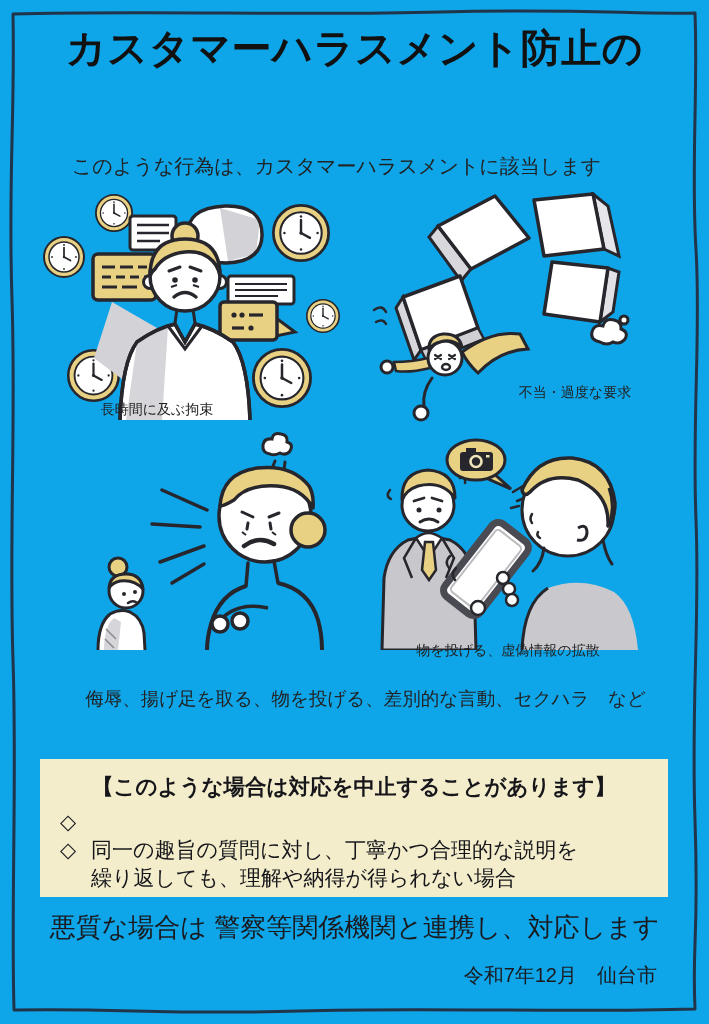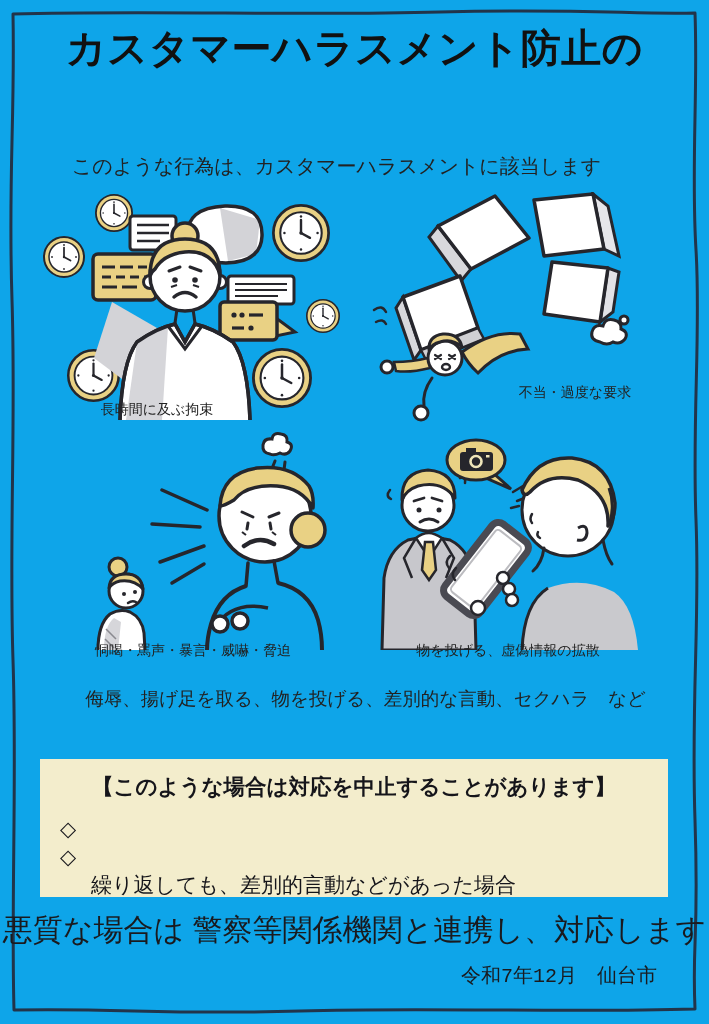--- a/index.html
+++ b/index.html
@@ -10,26 +10,26 @@
   .title{left:0;top:24px;width:709px;text-align:center;font-size:40px;line-height:1.2;font-weight:700;letter-spacing:.5px;color:#111;}
   .subtitle{left:0;top:153px;width:673px;text-align:center;font-size:20px;font-weight:500;color:#222;}
   figure{margin:0;}
   .caption{font-size:14px;font-weight:500;color:#222;text-align:center;letter-spacing:0;}
   .cap1{left:42px;top:401px;width:230px;}
   .cap2{left:455px;top:384px;width:240px;}
   .cap3{left:48px;top:642px;width:290px;}
   .cap4{left:372px;top:642px;width:272px;}
   .midnote{left:11px;top:686px;width:709px;text-align:center;font-size:18.5px;color:#222;}
   .notice{left:40px;top:759px;width:628px;height:138px;background:#f3edcc;box-sizing:border-box;padding:13px 20px 0 20px;}
-  .notice-heading{text-align:center;font-size:21.5px;font-weight:700;color:#15151a;margin-bottom:14px;}
+  .notice-heading{text-align:center;font-size:21.5px;font-weight:700;color:#15151a;margin-bottom:7px;}
   .notice-line{display:flex;font-size:21px;line-height:28px;color:#15151a;}
   .notice-line .diamond{width:31px;flex:0 0 31px;}
   .notice-line.cont{padding-left:31px;}
-  .warning{left:0;top:910px;width:709px;text-align:center;font-size:30px;color:#1a1a1e;}
-  .datecity{right:52px;top:962px;font-size:20px;color:#1a1a1e;font-family:Liberation Mono, monospace;}
+  .warning{left:0;top:910px;width:709px;text-align:center;font-size:26px;color:#1a1a1e;}
+  .datecity{right:52px;top:962px;font-size:20px;color:#1a1a1e;}
   svg{display:block;}
 </style>
 </head>
 <body>
 
 <div class="poster">
 
   <svg class="frame-svg" width="709" height="1024" viewBox="0 0 709 1024">
     <path d="M13,14 C150,10 300,16 440,12 S640,15 695,13
              C698,90 691,170 696,250 S692,420 696,520 S691,700 695,820 S692,940 695,1009
@@ -197,21 +197,20 @@
         <path d="M47,160 Q48,146 64,146 Q79,146 81,161 Q72,151 58,153 Q50,155 47,160 Z" fill="#e9d184" stroke="#26262c" stroke-width="3" stroke-linejoin="round"></path>
         <circle cx="62" cy="166" r="2" fill="#26262c"></circle>
           <circle cx="73" cy="164" r="2" fill="#26262c"></circle>
         <path d="M66,175 Q70,172 74,174" fill="none" stroke="#26262c" stroke-width="2.5" stroke-linecap="round"></path>
         <path d="M36,222 Q36,196 48,186 Q58,180 68,184 Q80,190 82,205 L83,222" fill="#fff" stroke="#26262c" stroke-width="3"></path>
         <path d="M42,222 Q42,198 52,190 L59,194 L56,222 Z" fill="#d6d6da"></path>
         <path d="M44,201 L54,211 M43,211 L52,220" stroke="#8a8a90" stroke-width="1.5"></path>
       </g>
     </svg>
   </figure>
-  <div class="abs caption cap3">恫喝・罵声・暴言・威嚇・脅迫</div>
 
   <figure class="abs" style="left:372px;top:428px">
     <svg width="315" height="222" viewBox="0 0 315 222">
       <g>
         <circle cx="56" cy="77" r="26" fill="#fff" stroke="#26262c" stroke-width="3"></circle>
         <path d="M30,72 Q29,44 56,42 Q83,44 83,70 Q70,52 46,58 Q34,62 30,72 Z" fill="#e9d184" stroke="#26262c" stroke-width="3" stroke-linejoin="round"></path>
         <line x1="42" y1="73" x2="52" y2="70" stroke="#26262c" stroke-width="2.8" stroke-linecap="round"></line>
         <line x1="60" y1="70" x2="70" y2="73" stroke="#26262c" stroke-width="2.8" stroke-linecap="round"></line>
         <circle cx="47" cy="82" r="2.5" fill="#26262c"></circle>
           <circle cx="67" cy="82" r="2.5" fill="#26262c"></circle>
@@ -263,22 +262,23 @@
 
   <div class="abs midnote">侮辱、揚げ足を取る、物を投げる、差別的な言動、セクハラ　など</div>
 
   <div class="abs notice">
     <div class="notice-heading">【このような場合は対応を中止することがあります】</div>
     <div class="notice-line">
       <span class="diamond">◇</span>
     </div>
     <div class="notice-line">
       <span class="diamond">◇</span>
+      <span>同一の趣旨の質問に対し、丁寧かつ合理的な説明を</span>
     </div>
     <div class="notice-line cont">
-      <span>繰り返しても、差別的言動などがあった場合</span>
+      <span>繰り返しても、理解や納得が得られない場合</span>
     </div>
   </div>
 
   <div class="abs warning">悪質な場合は 警察等関係機関と連携し、対応します</div>
   <div class="abs datecity">令和7年12月　仙台市</div>
 
 </div>
 
 </body></html>

